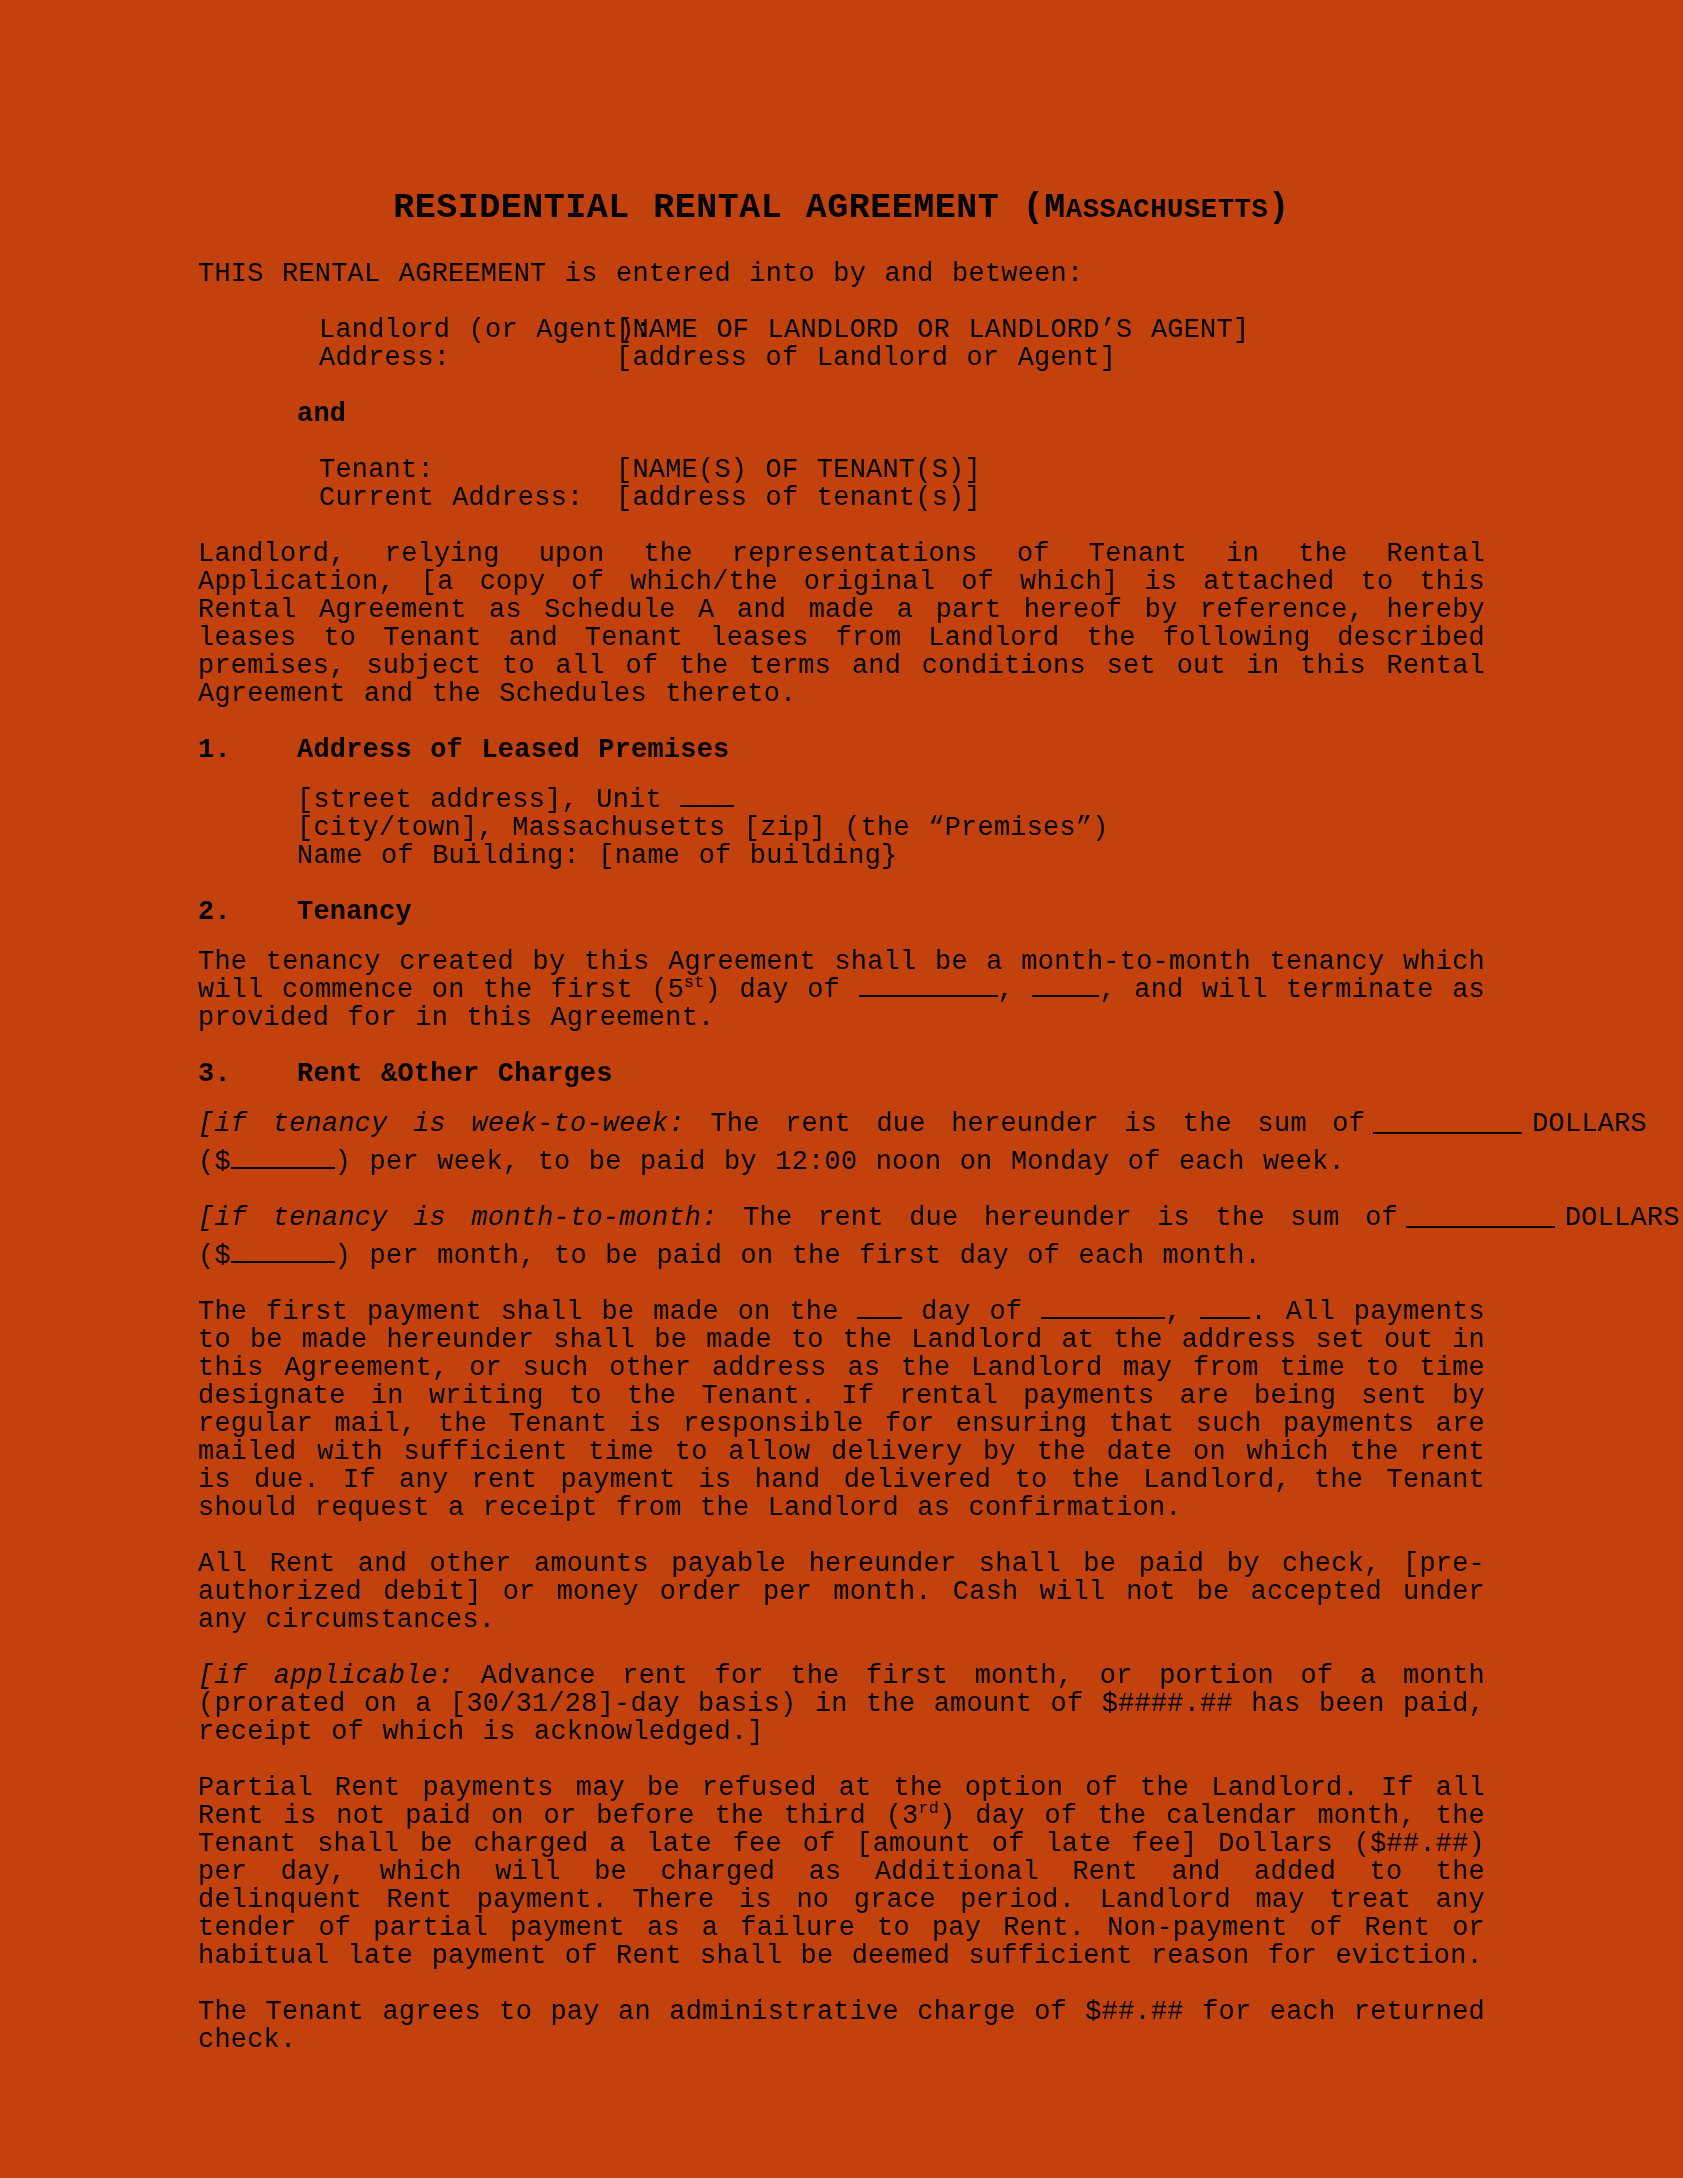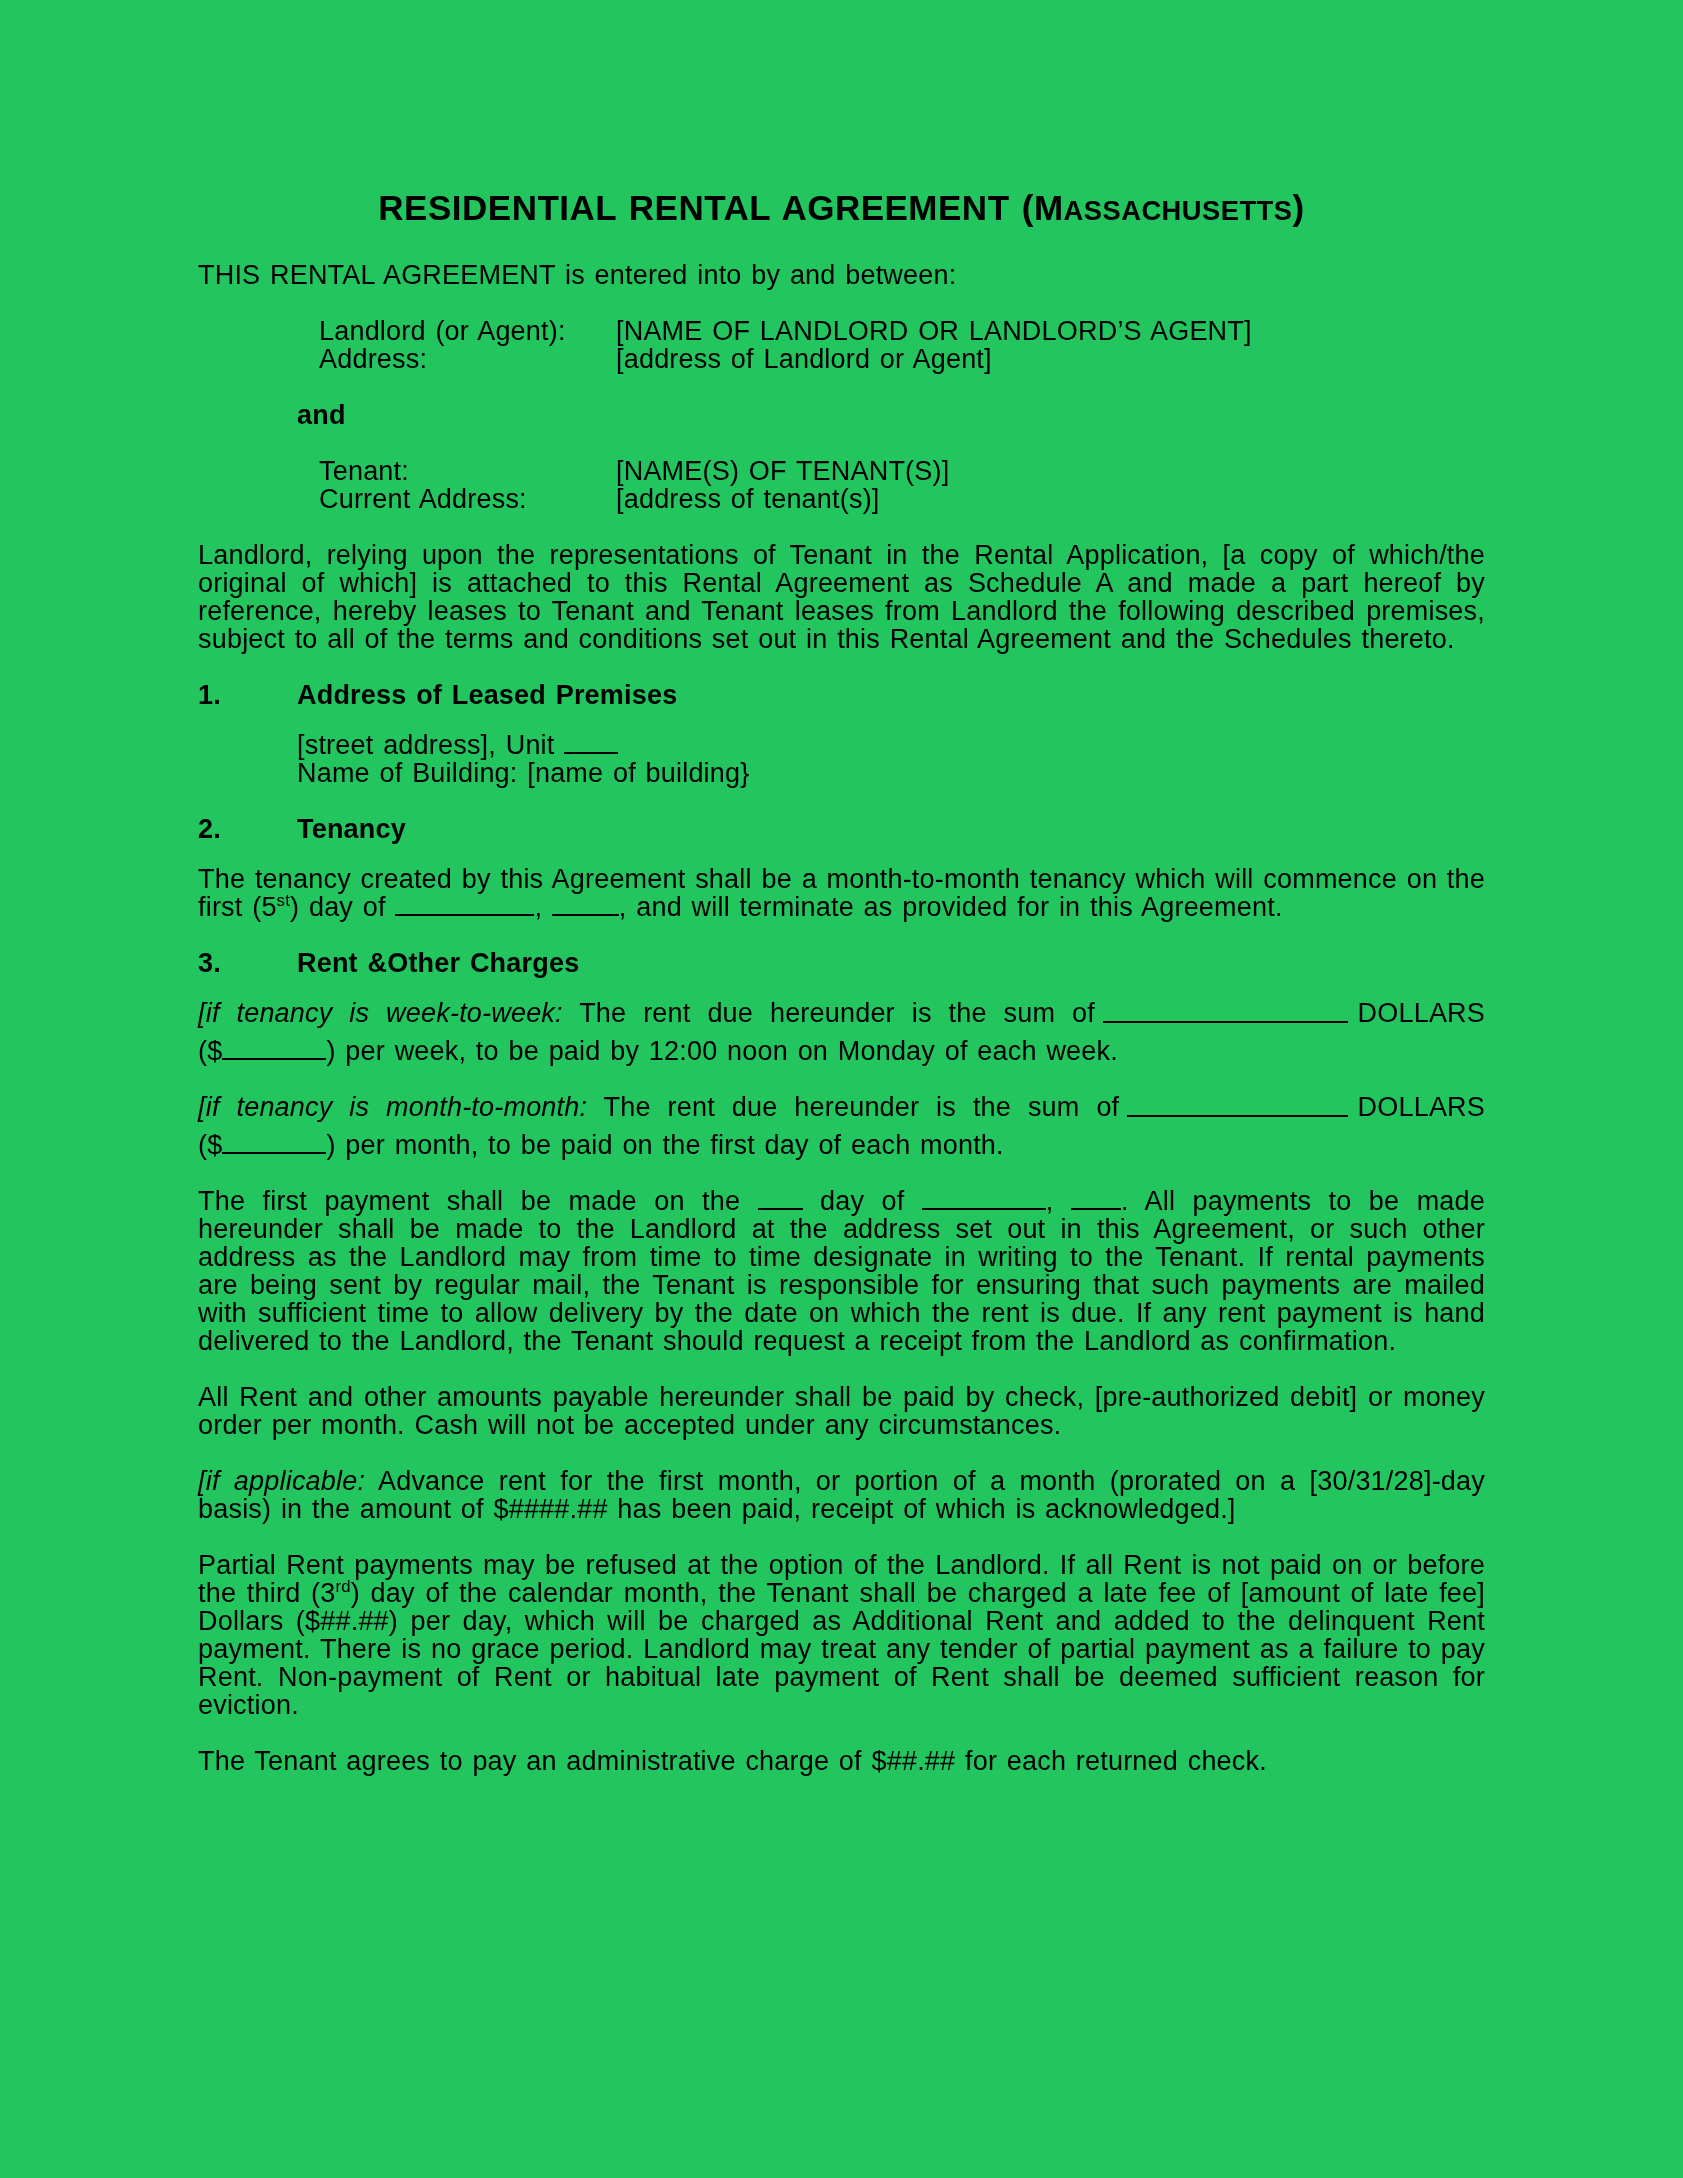--- a/index.html
+++ b/index.html
@@ -1,20 +1,20 @@
 <!DOCTYPE html>
 <html><head>
 <meta charset="utf-8">
 <style>
   html,body{margin:0;padding:0;background:#ffffff;}
   .page{
     position:relative;
     width:1683px;height:2178px;
-    background:#22c55e;color:#000;
-    font-family:Liberation Sans, sans-serif;
+    background:#c2410c;color:#000;
+    font-family:Liberation Mono, monospace;
     font-size:27px;line-height:28px;
     letter-spacing:0.2px;word-spacing:2px;
     box-sizing:border-box;
     padding:188px 198px 0 198px;
     overflow:hidden;
   }
   .title{
     text-align:center;font-weight:bold;font-size:35px;line-height:40px;
     margin:0 0 30px 0;letter-spacing:0.5px;
   }
@@ -65,20 +65,21 @@
     <div class="row"><span class="label">Tenant:</span><span>[NAME(S) OF TENANT(S)]</span></div>
     <div class="row"><span class="label">Current Address:</span><span>[address of tenant(s)]</span></div>
   </div>
 
   <div class="para">Landlord, relying upon the representations of Tenant in the Rental Application, [a copy of which/the original of which] is attached to this Rental Agreement as Schedule A and made a part hereof by reference, hereby leases to Tenant and Tenant leases from Landlord the following described premises, subject to all of the terms and conditions set out in this Rental Agreement and the Schedules thereto.</div>
 
   <div class="sec"><span class="num">1.</span><span class="sec-title">Address of Leased Premises</span></div>
 
   <div class="indent">
     <div class="iline"><span>[street address], Unit </span><span class="b b-unit"></span></div>
+    <div class="iline">[city/town], Massachusetts [zip] (the “Premises”)</div>
     <div class="iline">Name of Building: [name of building}</div>
   </div>
 
   <div class="sec"><span class="num">2.</span><span class="sec-title">Tenancy</span></div>
 
   <div class="para"><span>The tenancy created by this Agreement shall be a month-to-month tenancy which will commence on the first (5</span><sup>st</sup><span>) day of </span><span class="b b-month"></span><span>, </span><span class="b b-year"></span><span>, and will terminate as provided for in this Agreement.</span></div>
 
   <div class="sec"><span class="num">3.</span><span class="sec-title">Rent &amp;Other Charges</span></div>
 
   <div class="para">

